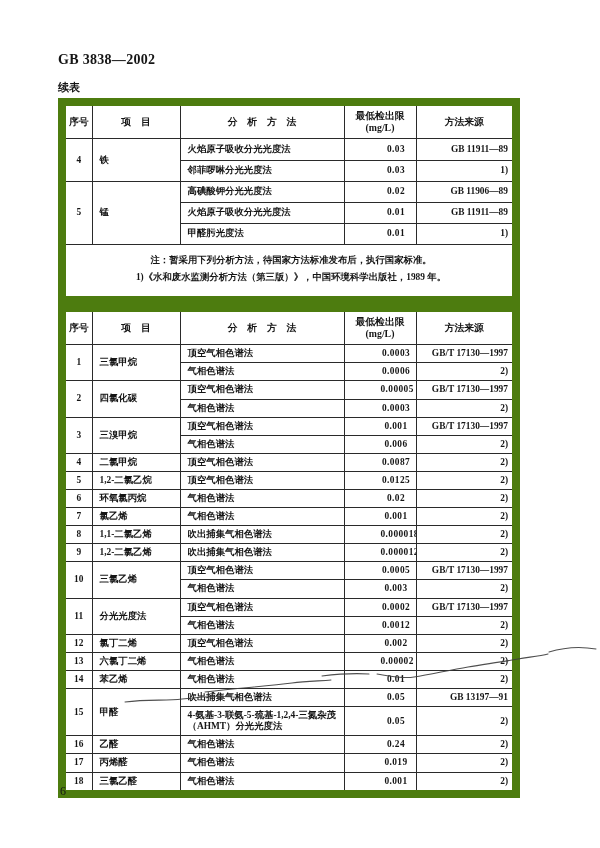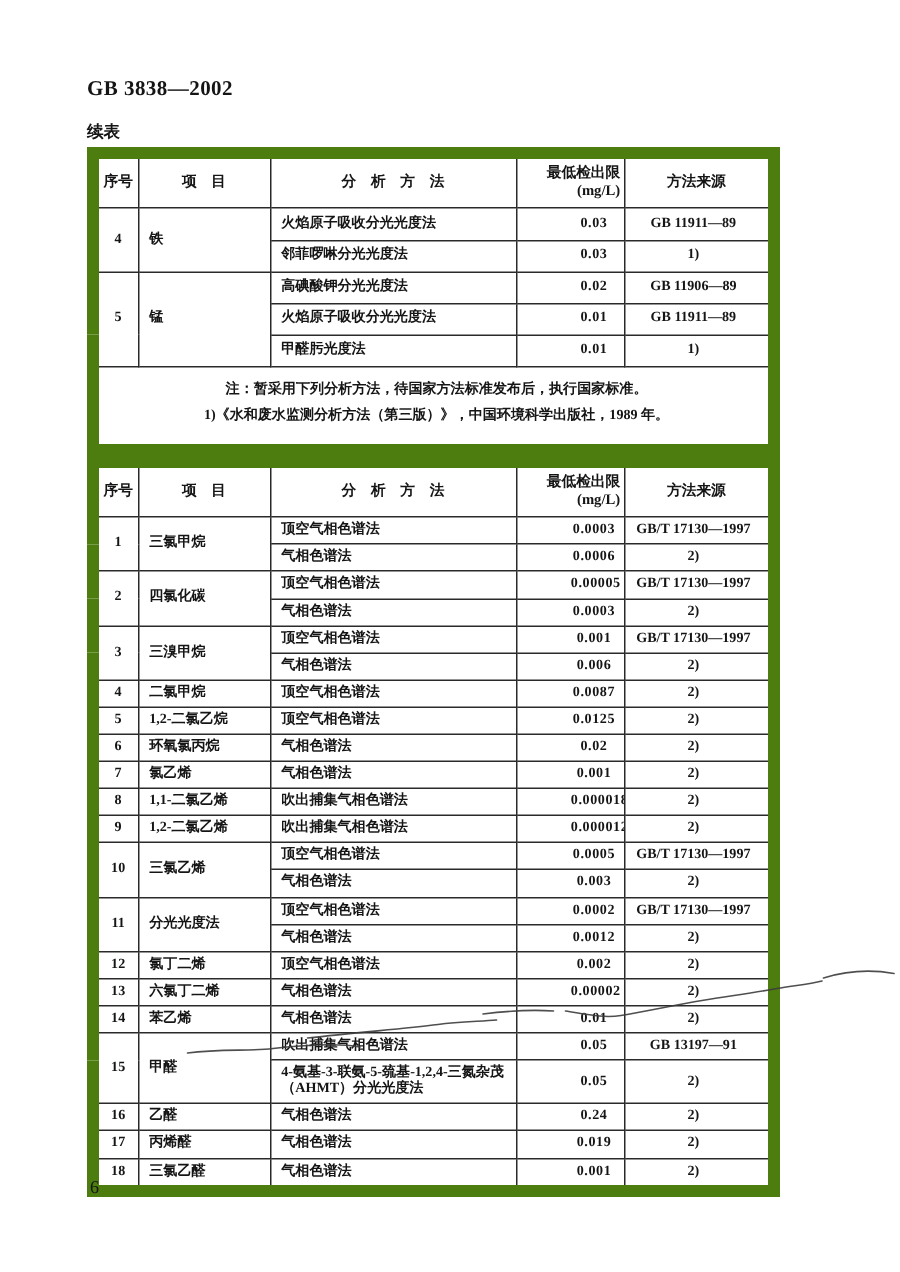--- a/index.html
+++ b/index.html
@@ -26,32 +26,32 @@
   .c-index{width:30px;}
   .c-item{width:88px;}
   .c-method{width:164px;}
   .c-limit{width:72px;}
   .c-source{width:100px;}
 
   td.index-cell{text-align:center;}
   td.item-cell{text-align:left;padding-left:7px;}
   td.method-cell{text-align:left;padding-left:7px;}
   td.limit-cell{text-align:center;letter-spacing:.4px;padding-left:36px;}
-  td.source-cell{text-align:center;padding-left:0;}
+  td.source-cell{text-align:right;padding-left:0;}
 
   #table-continued td{padding-top:4.5px;padding-bottom:4.5px;}
   .notes-cell{padding:7px 10px 10px 14px !important;text-align:center;}
   .note-line{font-size:9.4px;font-weight:bold;line-height:1.8;}
 
   .table6-title{
     text-align:center;font-size:11.5px;font-weight:bold;
     margin-top:20px;margin-bottom:8px;letter-spacing:.5px;
   }
 
-  .limit-h2{font-weight:bold;text-align:right;}
+  .limit-h2{font-weight:bold;}
 
   .page-number{
     position:absolute;left:60px;top:784px;font-size:12px;
     font-family:"Liberation Serif",serif;
   }
 
   .scribble-overlay{
     position:absolute;left:0;top:0;width:600px;height:848px;
     pointer-events:none;
   }

